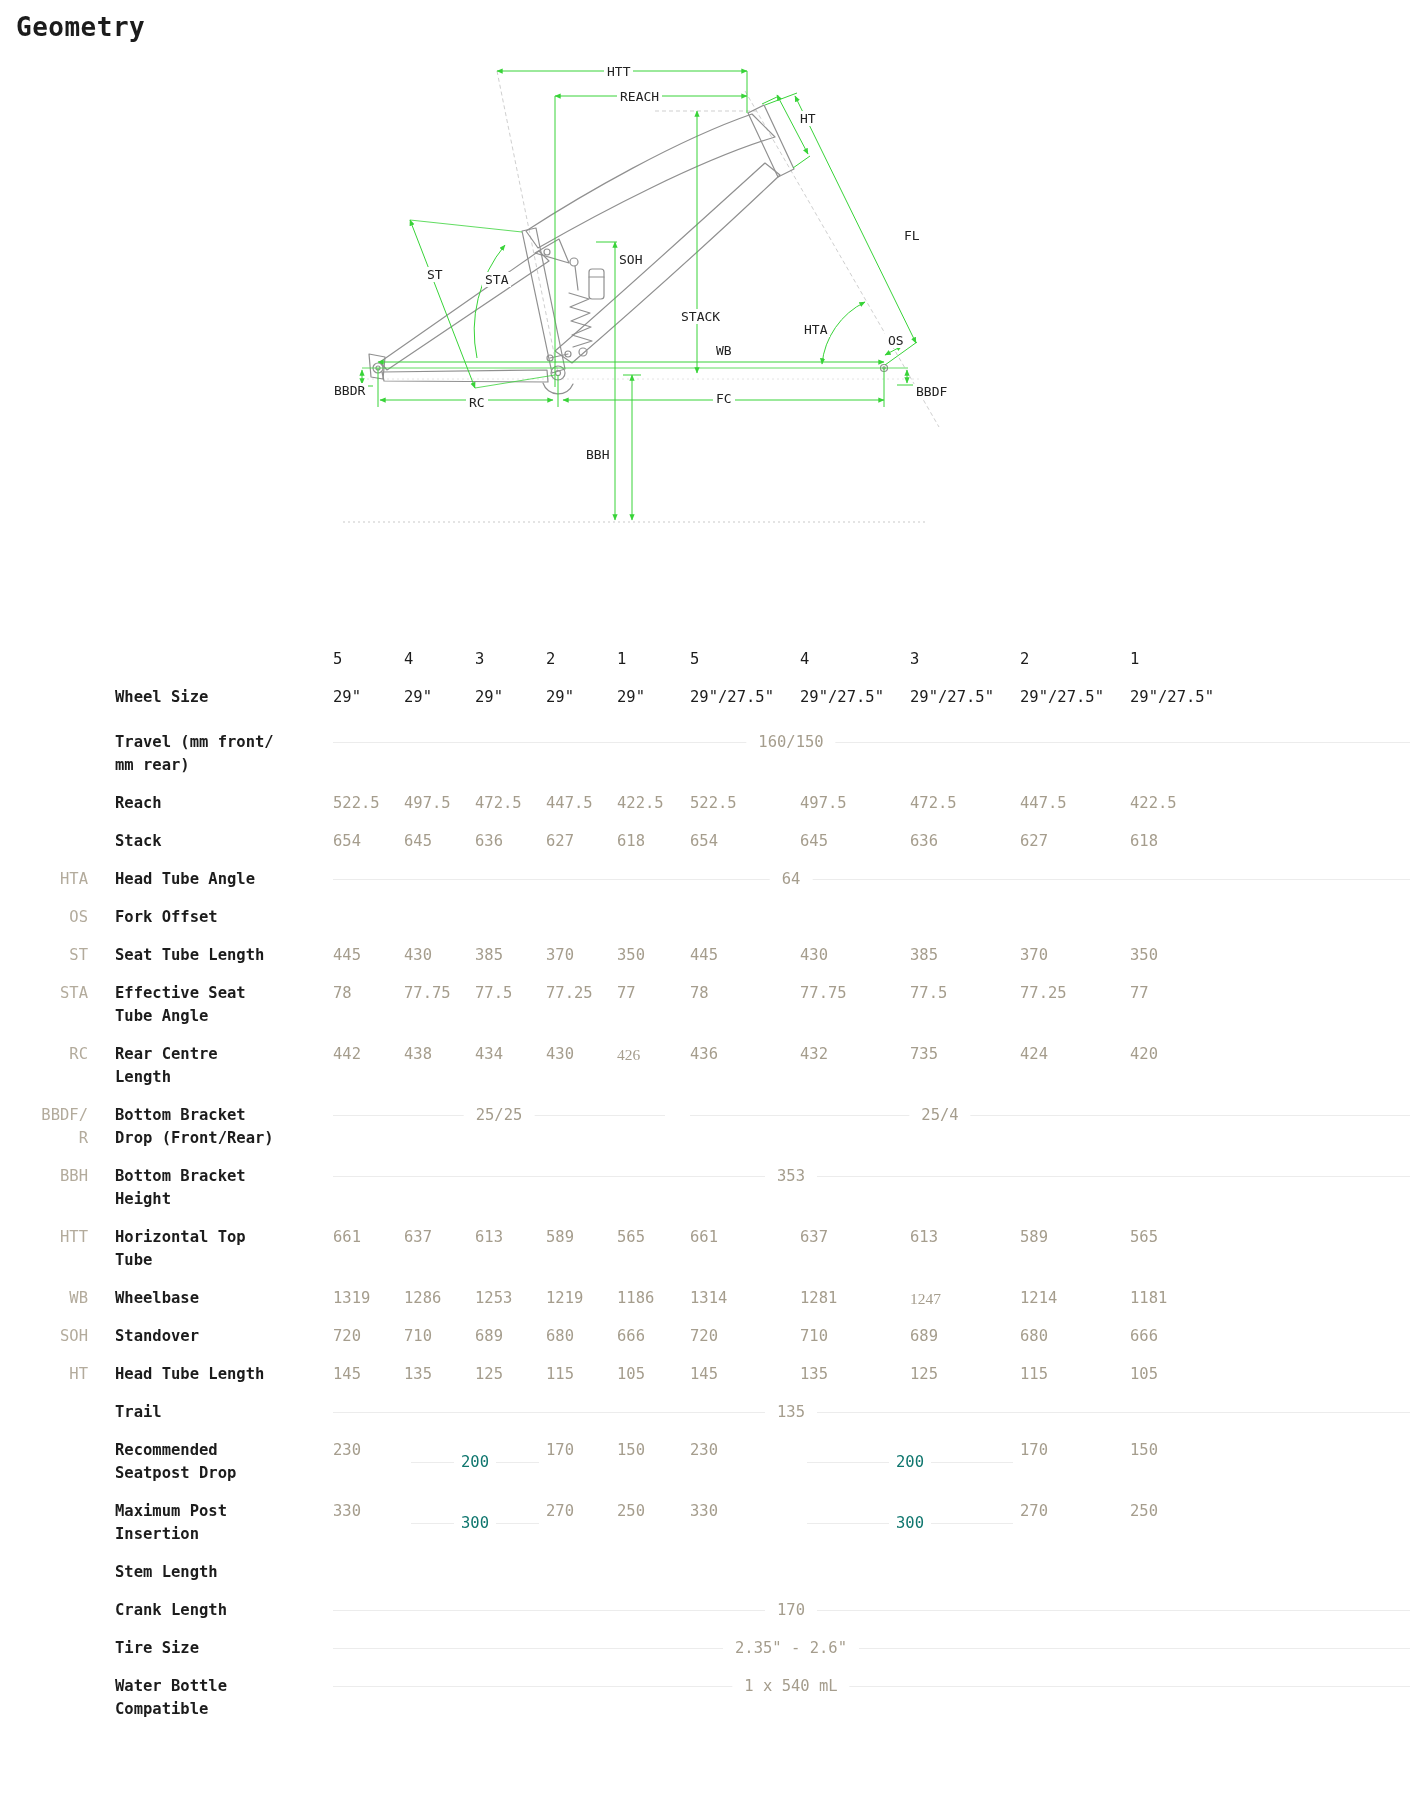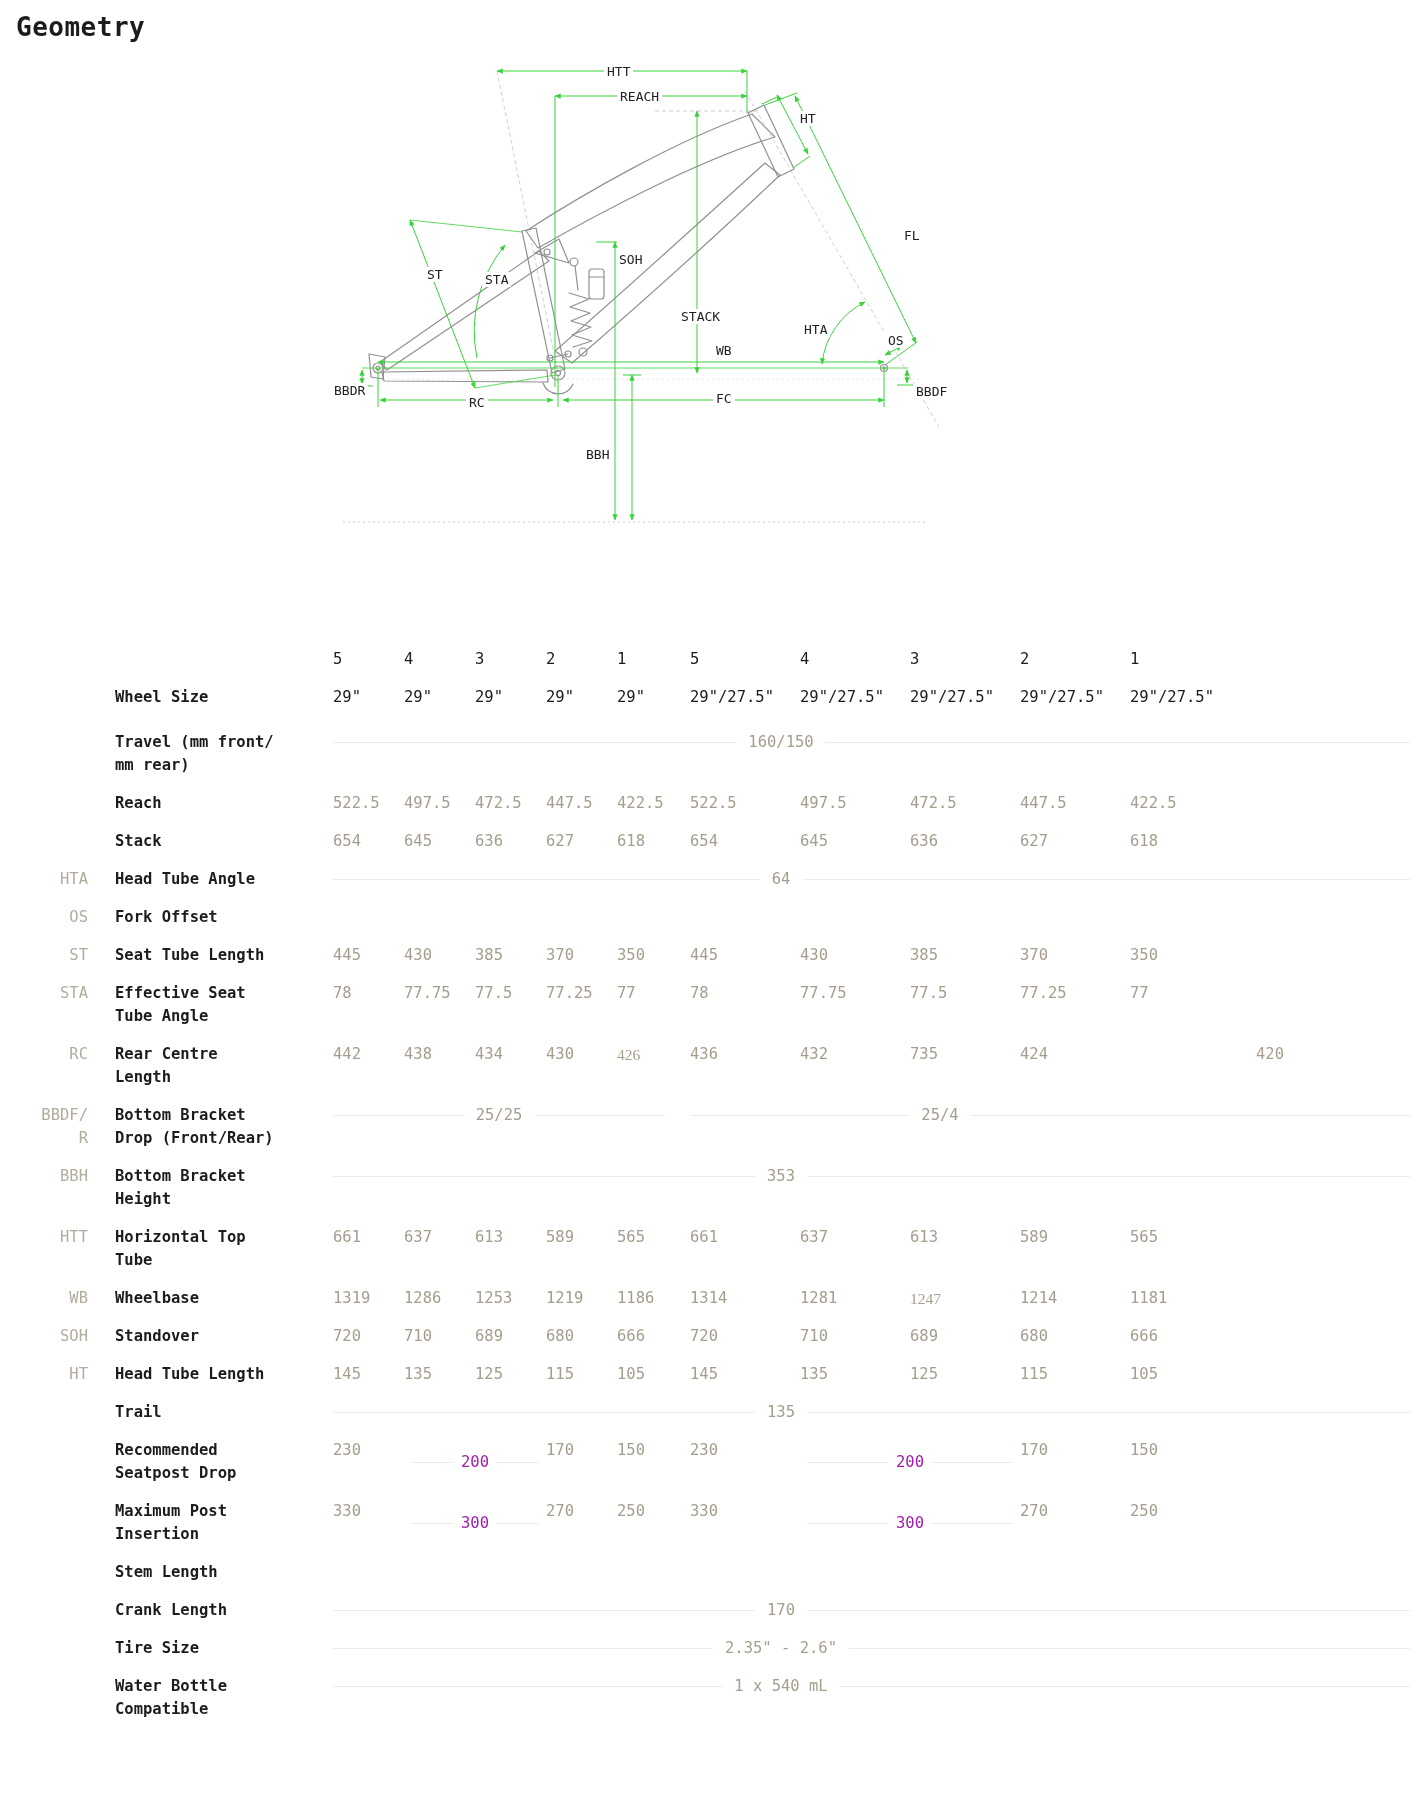--- a/index.html
+++ b/index.html
@@ -30,24 +30,24 @@
   }
   .row.gap{margin-top:22px;}
   .abbr{grid-column:1;text-align:right;color:#b3ab9c;white-space:pre-line;}
   .label{grid-column:2;padding-left:27px;font-weight:700;white-space:pre-line;}
   .hdr{font-weight:400;color:#1c1c1c;}
   .val{color:#a59d8d;white-space:nowrap;}
   .val.dark{color:#1c1c1c;}
   .cell-span{position:relative;}
   .cell-span .ln{position:absolute;left:0;right:0;top:11px;height:1px;background:#ececec;}
   .cell-span .txt{position:absolute;top:0;transform:translateX(-50%);background:#fff;padding:0 12px;color:#a59d8d;white-space:nowrap;}
-  .span-full{grid-column:3/13;}.span-full .txt{left:448px;}
+  .span-full{grid-column:3/13;}.span-full .txt{left:458px;}
   .span-g1{grid-column:3/8;}.span-g1 .ln{right:25px;}.span-g1 .txt{left:166px;}
   .span-g2{grid-column:8/13;}.span-g2 .txt{left:250px;}
-  .sub{display:flex;align-items:center;color:#a21caf;}
+  .sub{display:flex;align-items:center;color:#0f766e;}
   .sub .l{flex:1;height:1px;background:#ececec;margin:0 7px;}
   .sub .t{white-space:nowrap;}
 </style>
 </head>
 <body>
 
 <h1 class="title">Geometry</h1>
 
 <div class="diagram">
   <svg width="630" height="485" viewBox="0 0 630 485">
@@ -259,21 +259,21 @@
 Length</div>
       <div class="val" style="grid-column: 3;">442</div>
       <div class="val" style="grid-column: 4;">438</div>
       <div class="val" style="grid-column: 5;">434</div>
       <div class="val" style="grid-column: 6;">430</div>
       <div class="val" style="grid-column: 7; font-family: Liberation Serif, serif;">426</div>
       <div class="val" style="grid-column: 8;">436</div>
       <div class="val" style="grid-column: 9;">432</div>
       <div class="val" style="grid-column: 10;">735</div>
       <div class="val" style="grid-column: 11;">424</div>
-      <div class="val" style="grid-column: 12; text-align: center;">420</div>
+      <div class="val" style="grid-column: 12;">420</div>
     </div>
     <div class="row">
       <div class="abbr">BBDF/
 R</div>
       <div class="label">Bottom Bracket
 Drop (Front/Rear)</div>
       <div class="cell-span span-g1">
         <div class="ln"></div>
         <span class="txt">25/25</span>
       </div>

